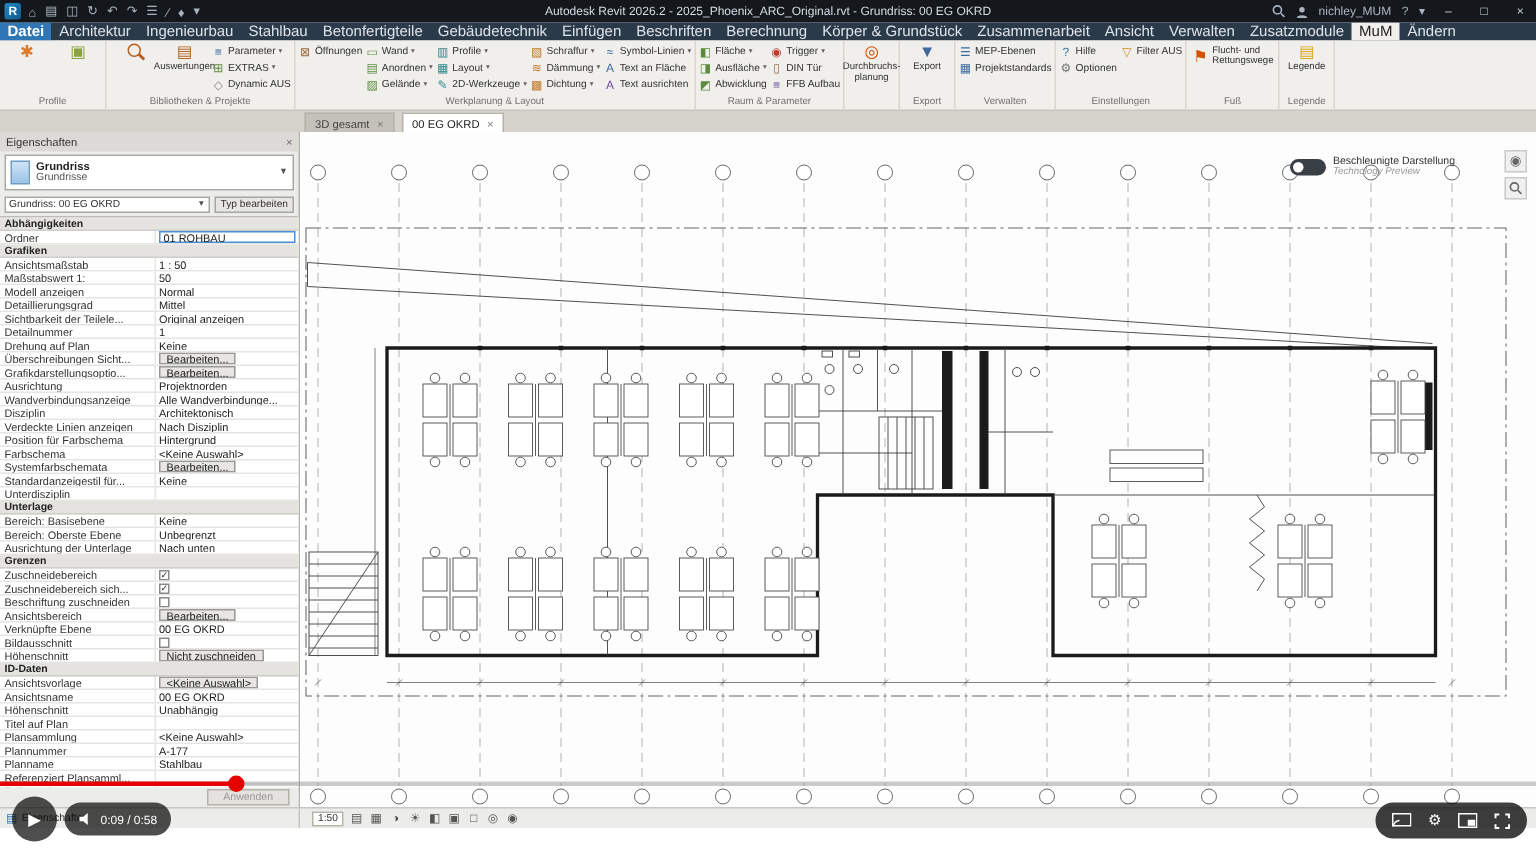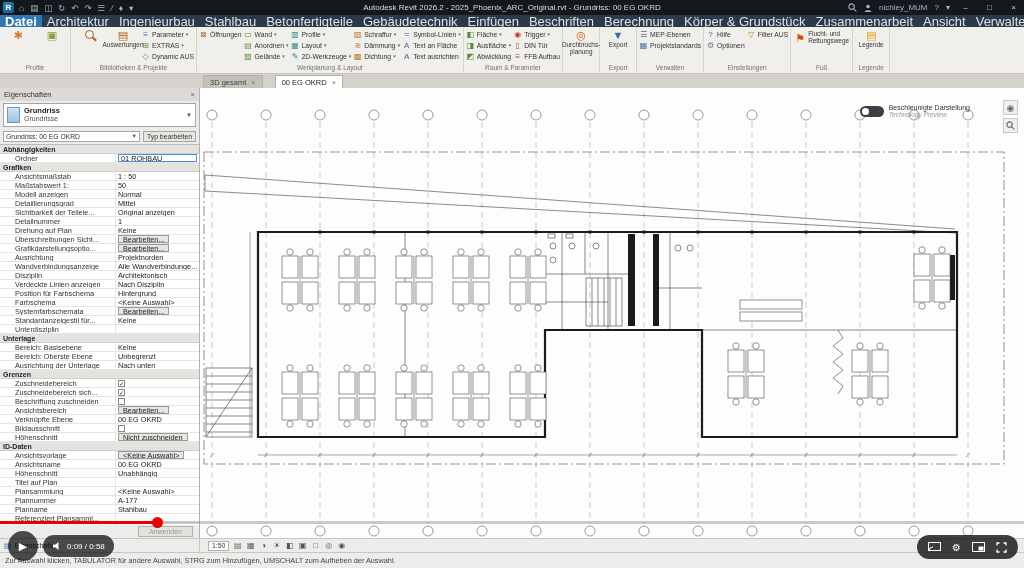--- a/index.html
+++ b/index.html
@@ -9,21 +9,21 @@
 
 #titlebar{position:absolute;left:0;top:0;width:1024px;height:15px;background:#14181d;display:flex;align-items:center;color:#c9d1d9;z-index:5;}
 .rlogo{width:11px;height:11px;margin:0 5px 0 3px;background:linear-gradient(135deg,#1e88c7,#125a8a);border-radius:2px;color:#fff;font-size:8px;font-weight:bold;display:flex;align-items:center;justify-content:center;}
 #qat{display:flex;gap:6px;color:#aab4be;font-size:8.5px;align-items:center;}
 #title-text{position:absolute;left:50%;transform:translateX(-50%);white-space:nowrap;color:#d6dde4;font-size:8px;text-align:right;}
 #title-right{margin-left:auto;display:flex;align-items:center;gap:7px;padding-right:2px;color:#aab4be;font-size:8px;}
 .tbicon{display:flex;align-items:center;}
 .winbtn{width:17px;height:15px;display:flex;align-items:center;justify-content:center;font-size:8px;color:#cfd6dd;}
 
 
-#ribbon-tabs{position:absolute;left:0;top:15px;width:1024px;height:12px;background:#2b3a49;display:flex;align-items:stretch;color:#dbe3ea;font-size:13px;overflow:hidden;z-index:5;}
+#ribbon-tabs{position:absolute;left:0;top:15px;width:1024px;height:12px;background:#2b3a49;display:flex;align-items:stretch;color:#dbe3ea;font-size:10px;overflow:hidden;z-index:5;}
 .rtab{padding:0 5px;display:flex;align-items:center;white-space:nowrap;}
 .rtab.datei{background:#2e76b4;color:#fff;font-weight:bold;}
 .rtab.active{background:#f0efec;color:#222;}
 
 
 #ribbon{position:absolute;left:0;top:27px;width:1024px;height:47px;background:#f0efec;border-bottom:1px solid #c9c6c0;overflow:hidden;z-index:5;}
 #ribbon-panels{display:flex;height:100%;}
 .ribbon-panel{display:flex;flex-direction:column;border-right:1px solid #d8d5cf;padding:1px 2px 0 2px;flex:0 0 auto;}
 .panel-body{flex:1;display:flex;align-items:flex-start;gap:2px;}
 .panel-title{height:9px;font-size:6.5px;color:#72716e;text-align:center;white-space:nowrap;overflow:hidden;}
@@ -33,41 +33,41 @@
 .bigbtn.wide{flex-direction:row;width:auto;align-items:center;gap:3px;padding:3px 2px;}
 .bigbtn.wide .blabel{text-align:left;width:40px;}
 .stack{display:flex;flex-direction:column;gap:1px;padding-top:1px;}
 .srow{display:flex;align-items:center;gap:2px;height:10px;white-space:nowrap;font-size:6.8px;color:#333;}
 .sicon{font-size:8px;width:9px;text-align:center;}
 .sarrow{font-size:5px;color:#666;}
 .mag{position:relative;width:9px;height:9px;border:1.5px solid currentColor;border-radius:50%;display:inline-block;}
 .mag:after{content:"";position:absolute;width:5px;height:1.5px;background:currentColor;right:-4px;bottom:-1px;transform:rotate(45deg);}
 
 
-#viewtabs{position:absolute;left:0;top:74px;width:1024px;height:14px;background:#d5d2cc;display:flex;align-items:flex-end;padding-left:203px;gap:12px;z-index:4;}
+#viewtabs{position:absolute;left:0;top:74px;width:1024px;height:14px;background:#d5d2cc;display:flex;align-items:flex-end;padding-left:203px;gap:5px;z-index:4;}
 .vtab{height:13px;display:flex;align-items:center;gap:5px;padding:0 6px;font-size:7.5px;background:#c4c1bb;color:#444;border:1px solid #b5b2ac;border-bottom:none;white-space:nowrap;}
 .vtab.active{background:#fff;color:#222;}
 .vtab .x{font-size:7.5px;color:#777;}
 
 
 #props{position:absolute;left:0;top:88px;width:200px;height:450px;background:#ececea;border-right:1px solid #b5b2ac;display:flex;flex-direction:column;font-size:7.3px;z-index:3;}
 #props-header{height:13px;background:#dcdad6;display:flex;align-items:center;padding:0 4px;font-size:7.5px;color:#333;flex:0 0 auto;}
 #props-header .x{margin-left:auto;color:#666;}
 #type-selector{height:24px;background:#fff;border:1px solid #a8a6a2;margin:2px 3px;display:flex;align-items:center;gap:4px;padding:0 3px;flex:0 0 auto;}
 .tsicon{width:13px;height:16px;background:linear-gradient(#cfe3f5,#9cc3e5);border:1px solid #6f9cc4;flex:0 0 auto;}
 #type-selector .tname{font-size:7.5px;font-weight:bold;color:#222;line-height:8.5px;}
 #type-selector .tfam{font-size:7px;color:#555;line-height:8.5px;}
 #type-selector .dd{margin-left:auto;color:#555;font-size:6px;}
 #typerow{height:14px;display:flex;align-items:center;gap:3px;padding:0 3px;margin-bottom:1px;flex:0 0 auto;}
 #typecombo{flex:1;background:#fff;border:1px solid #a8a6a2;height:11px;display:flex;align-items:center;padding:0 2px;font-size:6.8px;white-space:nowrap;overflow:hidden;}
 #typecombo .dd{margin-left:auto;font-size:5.5px;color:#555;}
 #typeedit{border:1px solid #a8a6a2;background:#e8e6e2;height:11px;display:flex;align-items:center;padding:0 3px;font-size:6.8px;white-space:nowrap;}
 #prop-grid{flex:1;overflow:hidden;background:#fff;border-top:1px solid #bbb;}
 .psec{height:9px;background:#e5e3df;font-weight:bold;display:flex;align-items:center;padding:0 3px;border-bottom:1px solid #d0cec9;font-size:7px;color:#222;}
-.prow{height:9px;display:flex;border-bottom:1px solid #e7e5e1;padding-left:12px;}
+.prow{height:9px;display:flex;border-bottom:1px solid #e7e5e1;}
 .plabel{width:104px;padding:0 3px;display:flex;align-items:center;white-space:nowrap;overflow:hidden;color:#333;border-right:1px solid #e7e5e1;flex:0 0 auto;}
 .pval{flex:1;padding:0 2px;display:flex;align-items:center;white-space:nowrap;overflow:hidden;color:#222;}
 .pval.btn span{border:1px solid #999;background:#e8e6e2;padding:0 4px;height:8px;line-height:7px;}
 .pval.input span{border:1px solid #4a90d9;background:#fff;padding:0 2px;flex:1;height:8px;line-height:7.5px;}
 .pcheck{width:7px;height:7px;border:1px solid #888;background:#fff;font-size:6px;line-height:6px;text-align:center;color:#222;}
 #anwrow{height:13px;display:flex;align-items:center;justify-content:flex-end;padding:0 6px;background:#ececea;flex:0 0 auto;}
 #anwbtn{border:1px solid #b5b2ac;background:#e4e2de;color:#999;font-size:7px;padding:1px 10px;}
 
 
 #canvas{position:absolute;left:200px;top:88px;width:824px;height:450px;background:#fdfdfd;overflow:hidden;z-index:1;}
@@ -857,23 +857,20 @@
           <div class="vcbtn">☀</div>
           <div class="vcbtn">◧</div>
           <div class="vcbtn">▣</div>
           <div class="vcbtn">□</div>
           <div class="vcbtn">◎</div>
           <div class="vcbtn">◉</div>
         </div>
     </div>
   </div>
 
-  <div id="statusbar">
-    <span>Zur Auswahl klicken, TABULATOR für andere Auswahl, STRG zum Hinzufügen, UMSCHALT zum Aufheben der Auswahl.</span>
-  </div>
 
   <div id="vtrack">
     <div id="vplayed" style="width: 15.3%;"></div>
     <div id="vdot" style="left: calc(15.3% - 5px);"></div>
   </div>
   <div id="vplay">▶</div>
   <div id="vpill">
     <span class="vic">
       <svg width="10" height="10" viewBox="0 0 10 10">
           <path d="M1,3.5 H3.5 L6.5,1 V9 L3.5,6.5 H1 Z" fill="#fff"></path>

